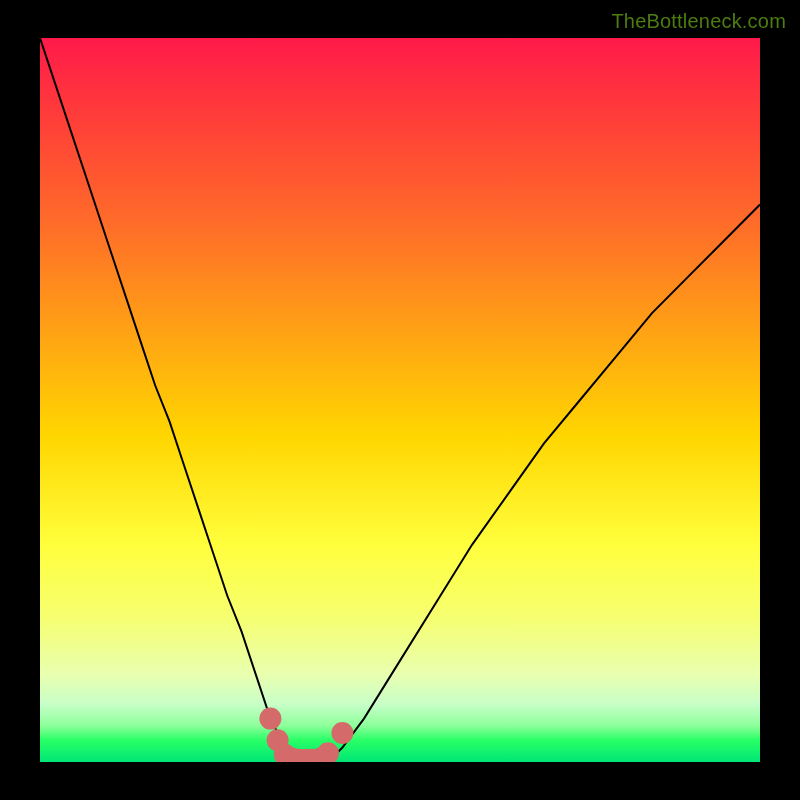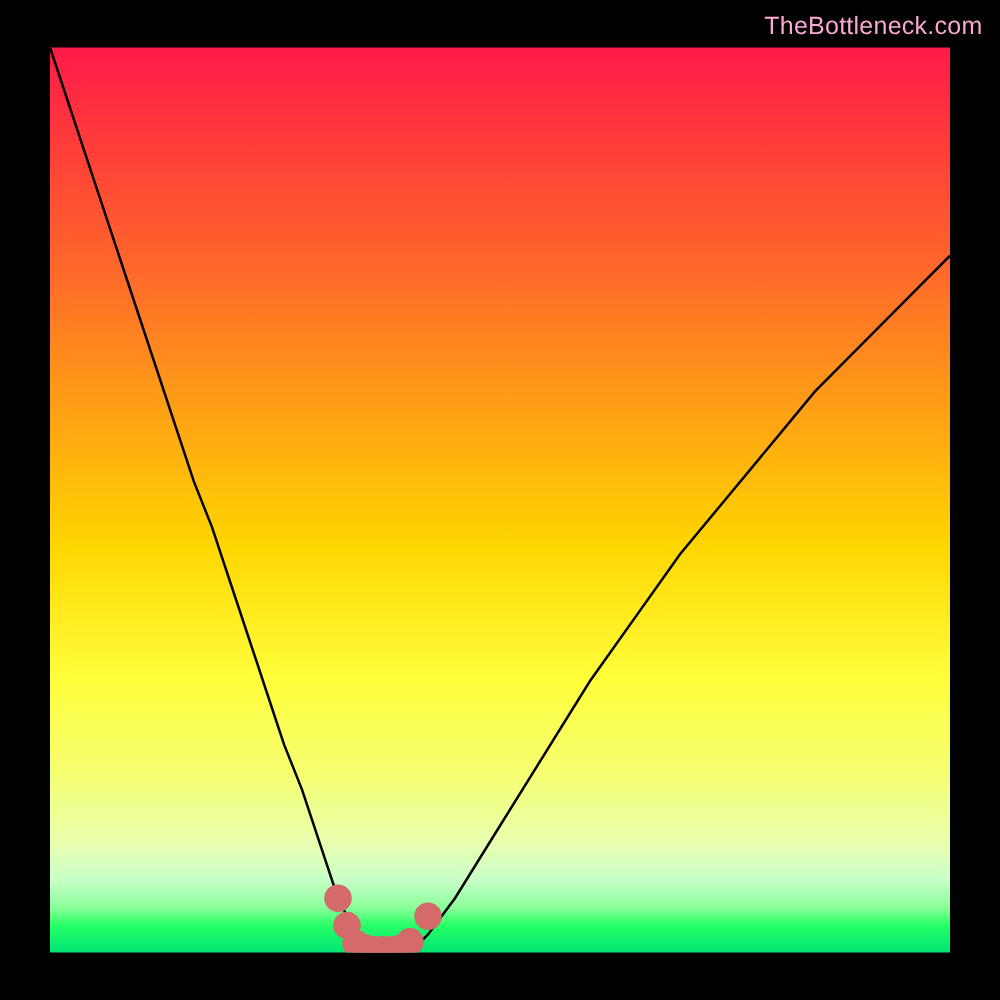--- a/index.html
+++ b/index.html
@@ -36,21 +36,21 @@
       #e8ffb0 88%,
       #c8ffc8 92%,
       #8cff9a 95%,
       #28ff66 97%,
       #00e676 100%);
   }
   .label {
     position: absolute;
     top: 10px;
     right: 14px;
-    color: #f9a8d4;
+    color: #4d7c0f;
     font-size: 20px;
     font-weight: 500;
     letter-spacing: 0.2px;
   }
   svg.curve {
     position: absolute;
     left: 0;
     top: 0;
     width: 720px;
     height: 724px;

